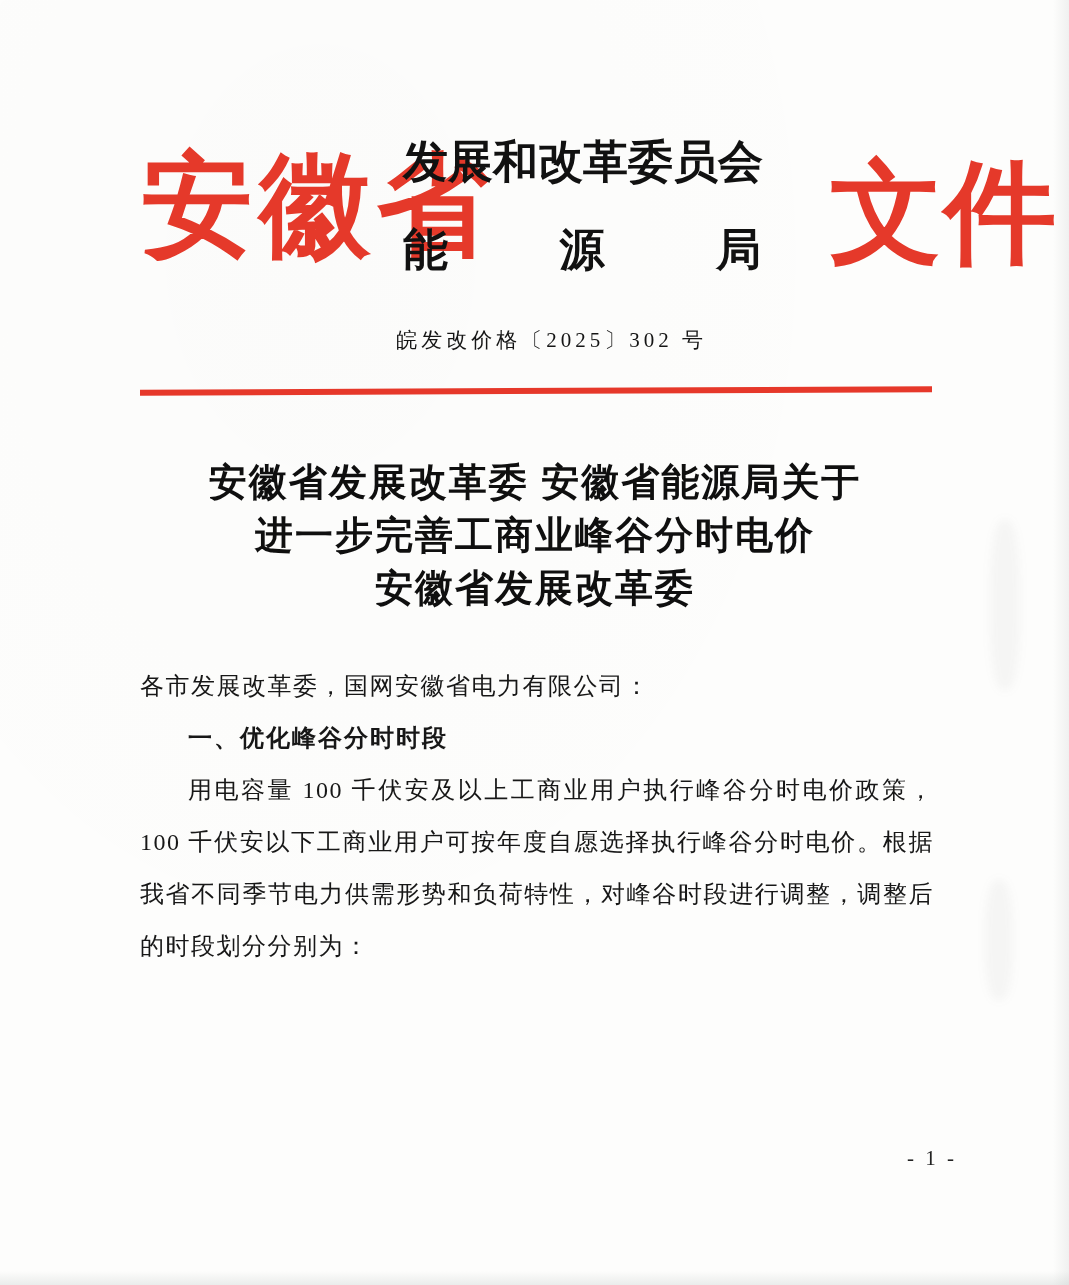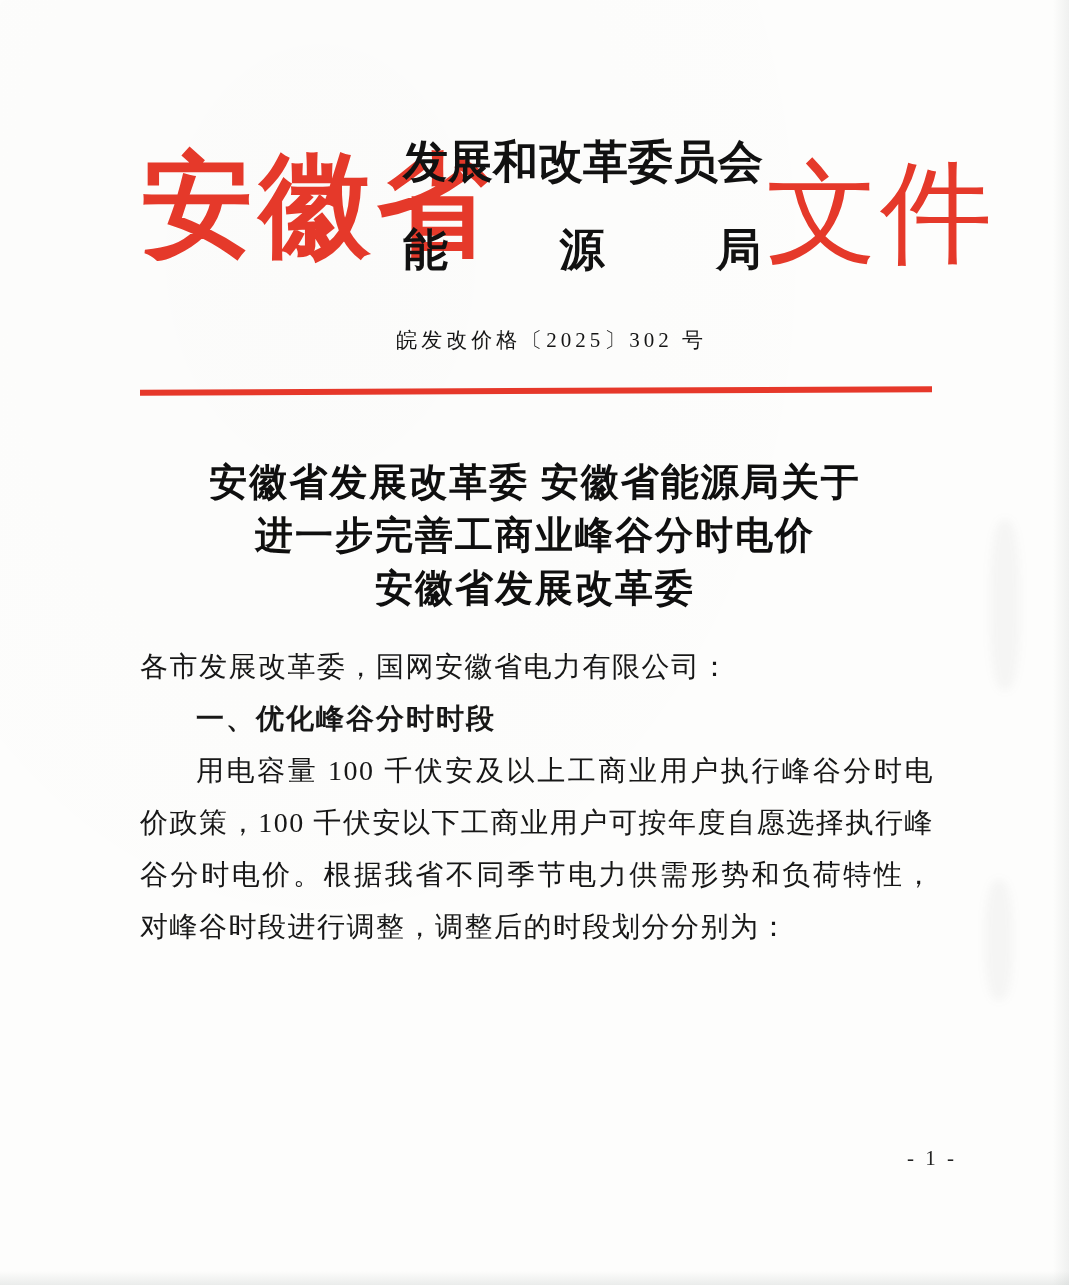--- a/index.html
+++ b/index.html
@@ -48,22 +48,22 @@
   }
   .org-center-line1{
     font-size:45px;line-height:52px;letter-spacing:0px;
     display:flex;justify-content:space-between;white-space:nowrap;
   }
   .org-center-line2{
     margin-top:36px;font-size:45px;line-height:52px;
     display:flex;justify-content:space-between;
   }
   .org-right{
-    position:absolute;left:766px;top:146px;
-    font-size:112px;line-height:1.2;font-weight:normal;
+    position:absolute;left:830px;top:146px;
+    font-size:112px;line-height:1.2;font-weight:bold;
     font-family:"Liberation Serif","DejaVu Serif",serif;
     letter-spacing:2px;white-space:nowrap;
   }
 
   
   .doc-number{
     position:absolute;left:0;top:326px;width:100%;
     text-align:center;font-size:21px;letter-spacing:4px;color:#151515;margin-left:17px;
   }
 
@@ -71,27 +71,27 @@
   .red-rule{
     position:absolute;left:140px;top:388px;width:792px;height:6px;
     background:#e6382a;transform:rotate(-0.25deg);
   }
 
   
   .doc-title{
     position:absolute;left:90px;top:456px;width:890px;
     text-align:center;font-weight:bold;color:#0f0f0f;
     font-size:38px;line-height:53px;letter-spacing:2px;
-    font-family:Liberation Serif, serif;
+    font-family:Liberation Sans, sans-serif;
   }
 
   
   .doc-body{
-    position:absolute;left:140px;top:641px;width:794px;
-    font-size:28px;line-height:52px;letter-spacing:1.5px;
+    position:absolute;left:140px;top:660px;width:794px;
+    font-size:24px;line-height:52px;letter-spacing:1.5px;
     color:#171717;text-align:justify;
   }
   .doc-body p{margin:0;}
   .indent{text-indent:2em;}
   .section-heading{font-weight:bold;text-indent:2em;letter-spacing:2px;}
 
   
   .page-number{
     position:absolute;right:112px;top:1146px;
     font-size:21px;letter-spacing:3px;color:#222;

